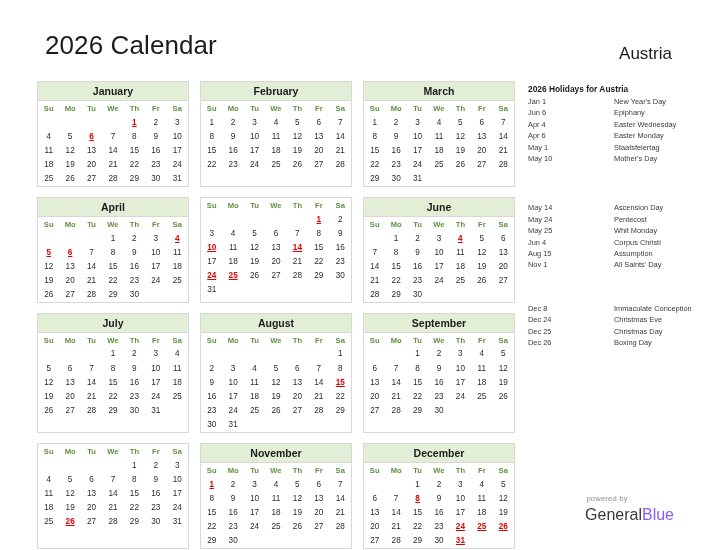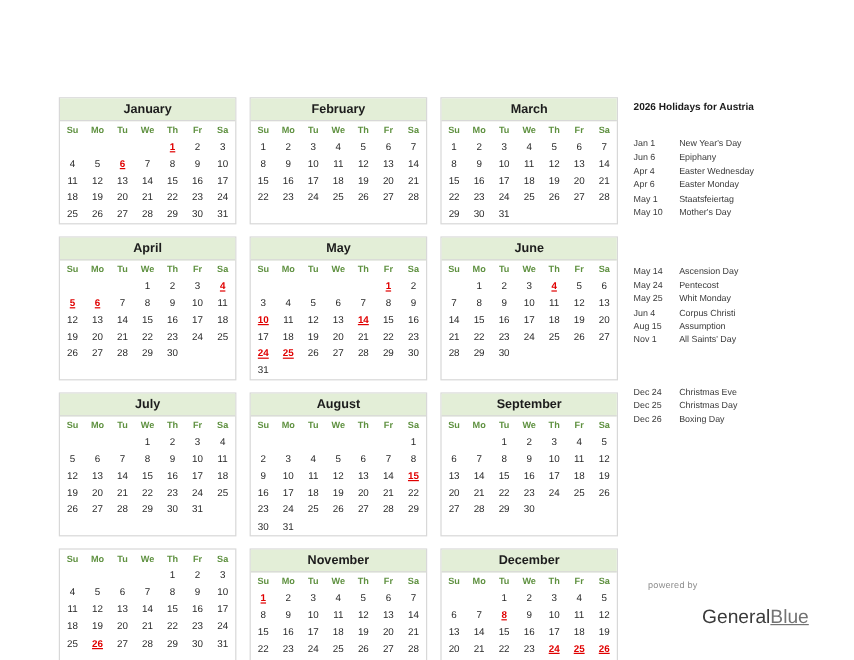--- a/index.html
+++ b/index.html
@@ -21,21 +21,21 @@
   .country{
     position:absolute;right:40px;top:44px;
     font-size:17px;font-weight:400;color:#1c1c1c;
   }
 
   
   .months{
     position:absolute;left:37px;top:81px;
     width:478px;
   }
-  .mrow{display:flex;gap:11px;margin-bottom:10px;margin-left:12px;}
+  .mrow{display:flex;gap:11px;margin-bottom:10px;}
   .month{
     width:152px;
     border:1px solid #d8d8d8;
     box-sizing:border-box;
     background:#fff;
   }
   .mname{
     background:#e3eed7;
     text-align:center;
     font-size:10.5px;font-weight:bold;color:#1c1c1c;
@@ -70,46 +70,50 @@
     text-decoration:underline;
   }
   table.days td.empty{color:transparent;}
 
   
   .holidays{
     position:absolute;left:528px;top:84px;width:180px;
   }
   .hol-title{
     font-size:8.4px;font-weight:bold;color:#1c1c1c;
-    margin-bottom:20px;line-height:10px;
+    margin-bottom:2px;line-height:10px;
   }
   .hol-group{margin-bottom:0;}
-  .hol-row{display:flex;line-height:11.4px;}
+  .hol-row{display:flex;line-height:11.4px;gap:48px;}
   .hol-date{width:38px;flex:0 0 38px;font-size:7.4px;color:#3a3a3a;}
   .hol-name{font-size:7.4px;color:#3a3a3a;}
   .hol-spacer{height:14px;}
 
   
   .logo{
     position:absolute;right:38px;bottom:26px;
     text-align:left;
   }
   .logo-sub{
     font-size:7.6px;color:#8d8d8d;letter-spacing:.2px;
-    line-height:10px;margin-bottom:13px;
+    text-align:center;line-height:10px;margin-bottom:2px;
   }
   .logo-main{font-size:16px;line-height:18px;white-space:nowrap;}
   .logo-general{color:#3b3b3b;margin-left:45px;}
-  .logo-blue{color:#737373;text-decoration:underline;}
+  .logo-blue{color:#8b5cf6;}
 </style>
 </head>
 <body>
 
 <div class="page">
 
+  <div class="hdr">
+    <div class="cal-title">2026 Calendar</div>
+    <div class="country">Austria</div>
+  </div>
 
   <div class="months" id="months-container">
       <div class="mrow">
         <div class="month">
           <div class="mname">January</div>
           <table class="days">
             <thead>
               <tr>
                 <th>Su</th>
                 <th>Mo</th>
@@ -345,21 +349,20 @@
                 <td>28</td>
                 <td>29</td>
                 <td>30</td>
                 <td class="empty"></td>
                 <td class="empty"></td>
               </tr>
             </tbody>
           </table>
         </div>
         <div class="month">
-          <div class="mname">May</div>
           <table class="days">
             <thead>
               <tr>
                 <th>Su</th>
                 <th>Mo</th>
                 <th>Tu</th>
                 <th>We</th>
                 <th>Th</th>
                 <th>Fr</th>
                 <th>Sa</th>
@@ -930,20 +933,24 @@
             <div class="hol-date">Aug 15</div>
             <div class="hol-name">Assumption</div>
           </div>
           <div class="hol-row">
             <div class="hol-date">Nov 1</div>
             <div class="hol-name">All Saints' Day</div>
           </div>
         </div>
         <div class="hol-spacer" style="height: 32px;"></div>
         <div class="hol-group">
+          <div class="hol-row">
+            <div class="hol-date">Dec 8</div>
+            <div class="hol-name">Immaculate Conception</div>
+          </div>
           <div class="hol-row">
             <div class="hol-date">Dec 24</div>
             <div class="hol-name">Christmas Eve</div>
           </div>
           <div class="hol-row">
             <div class="hol-date">Dec 25</div>
             <div class="hol-name">Christmas Day</div>
           </div>
           <div class="hol-row">
             <div class="hol-date">Dec 26</div>

